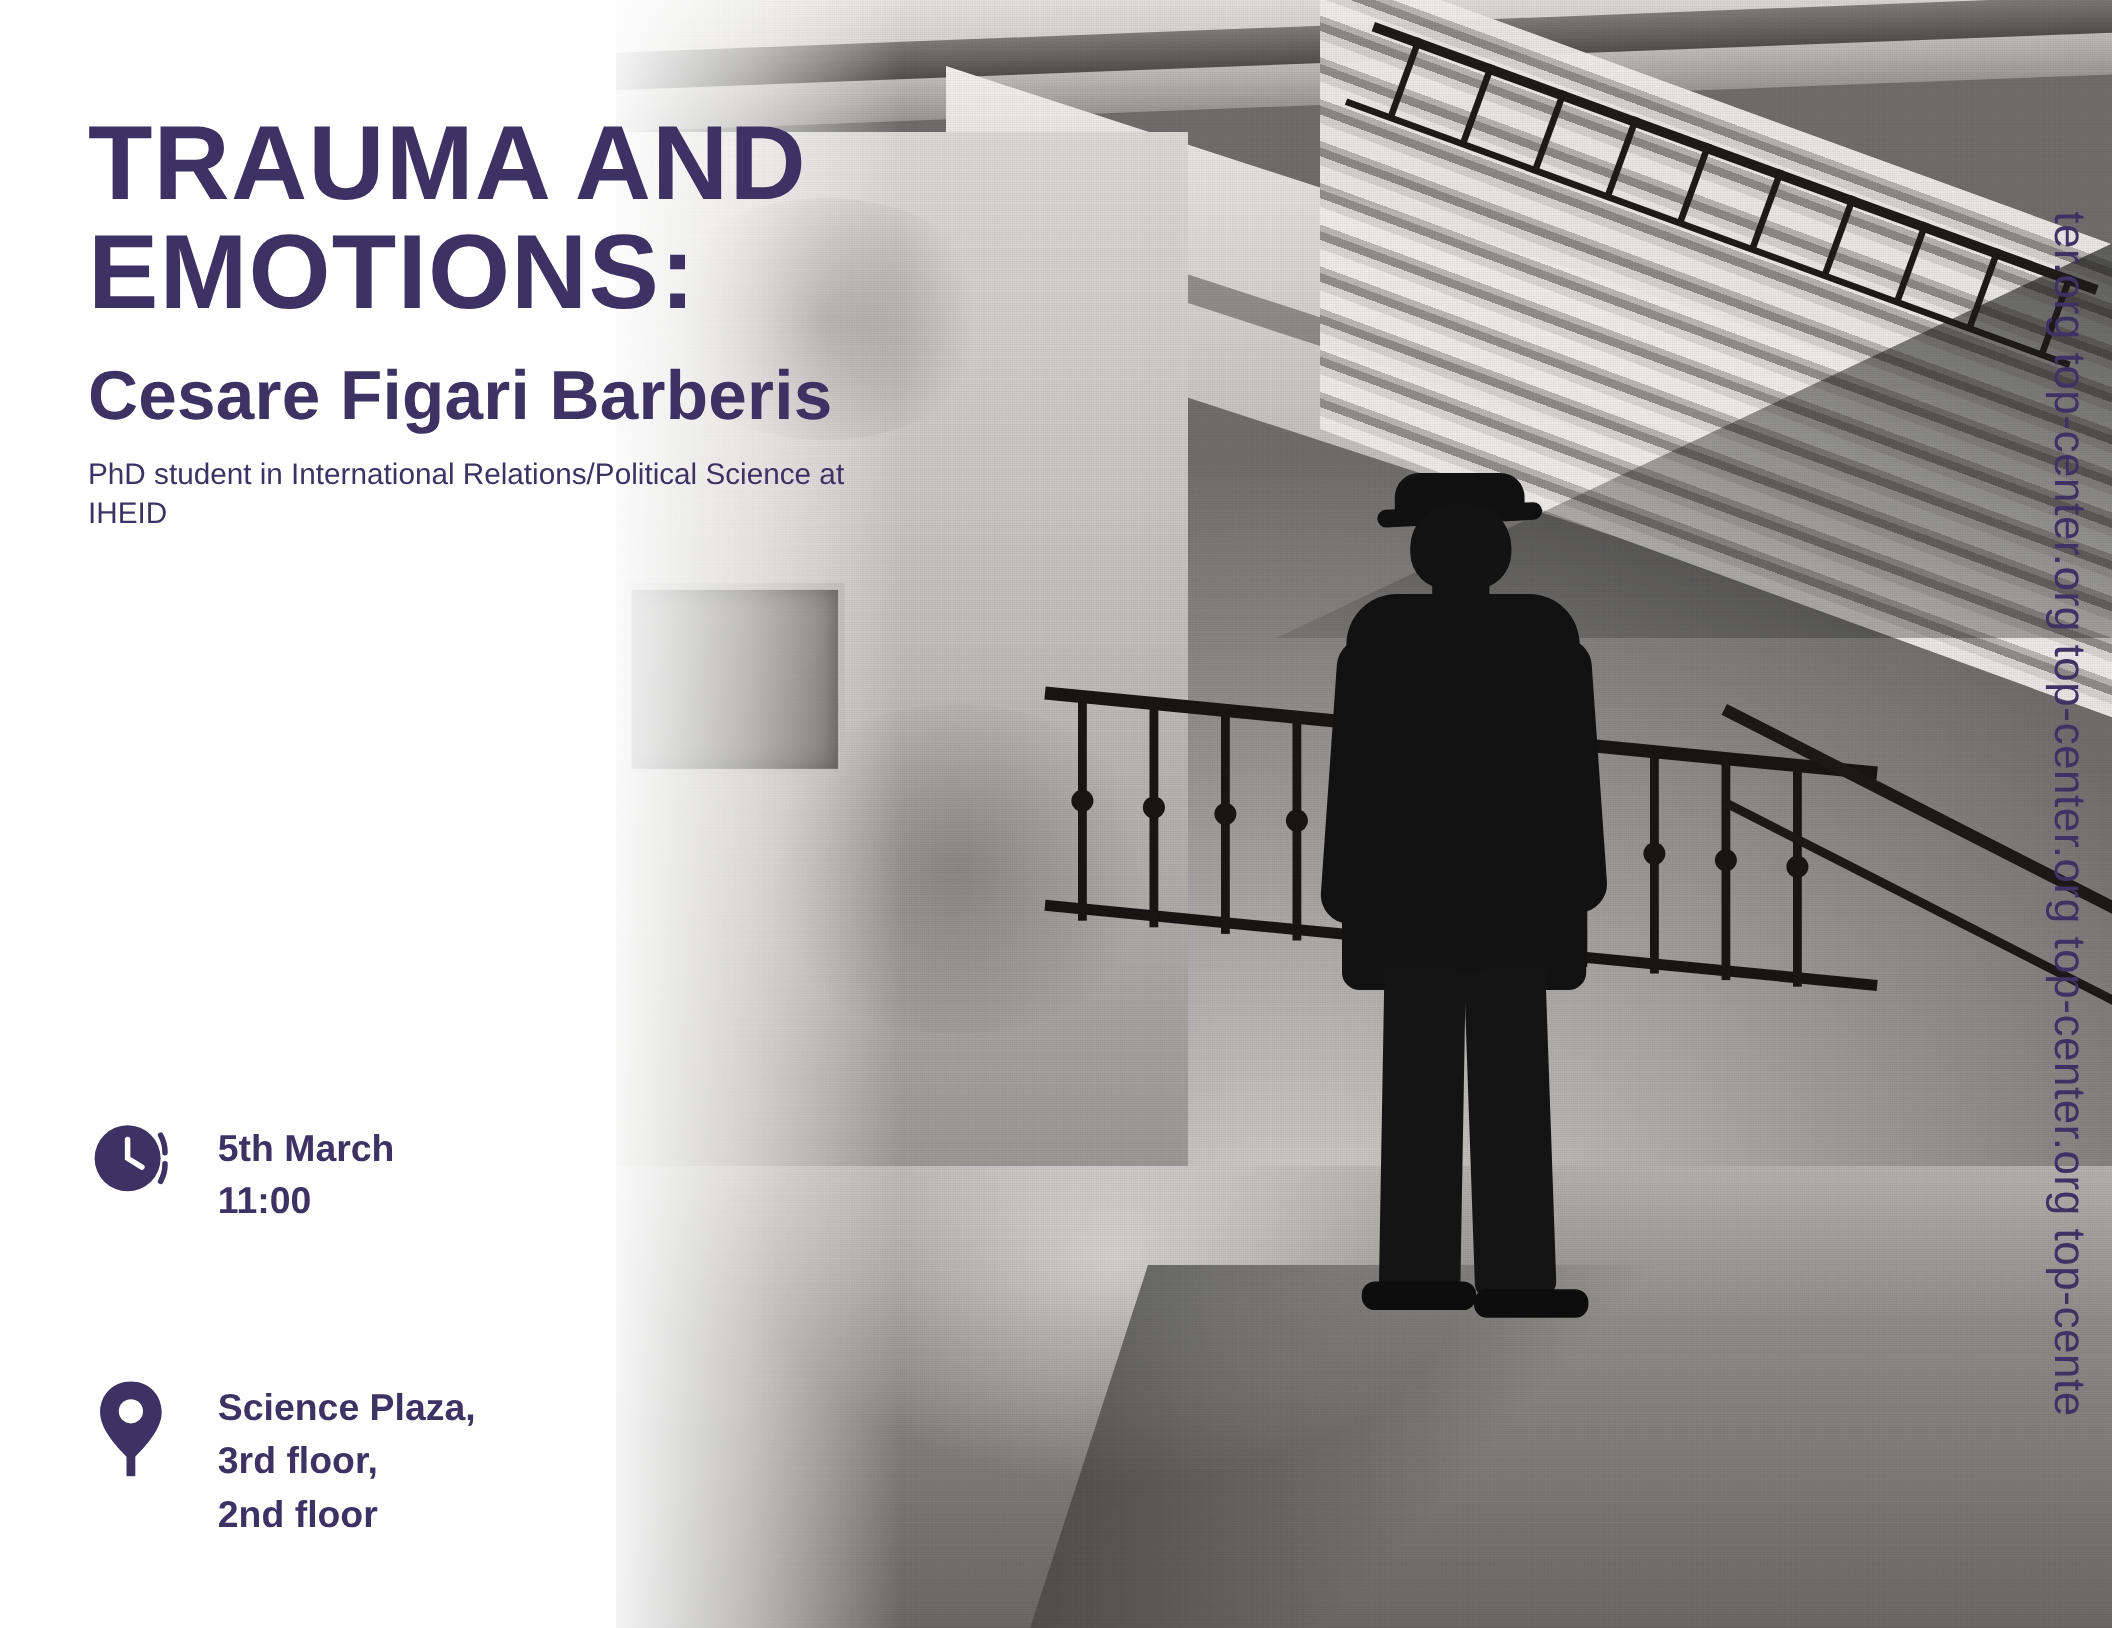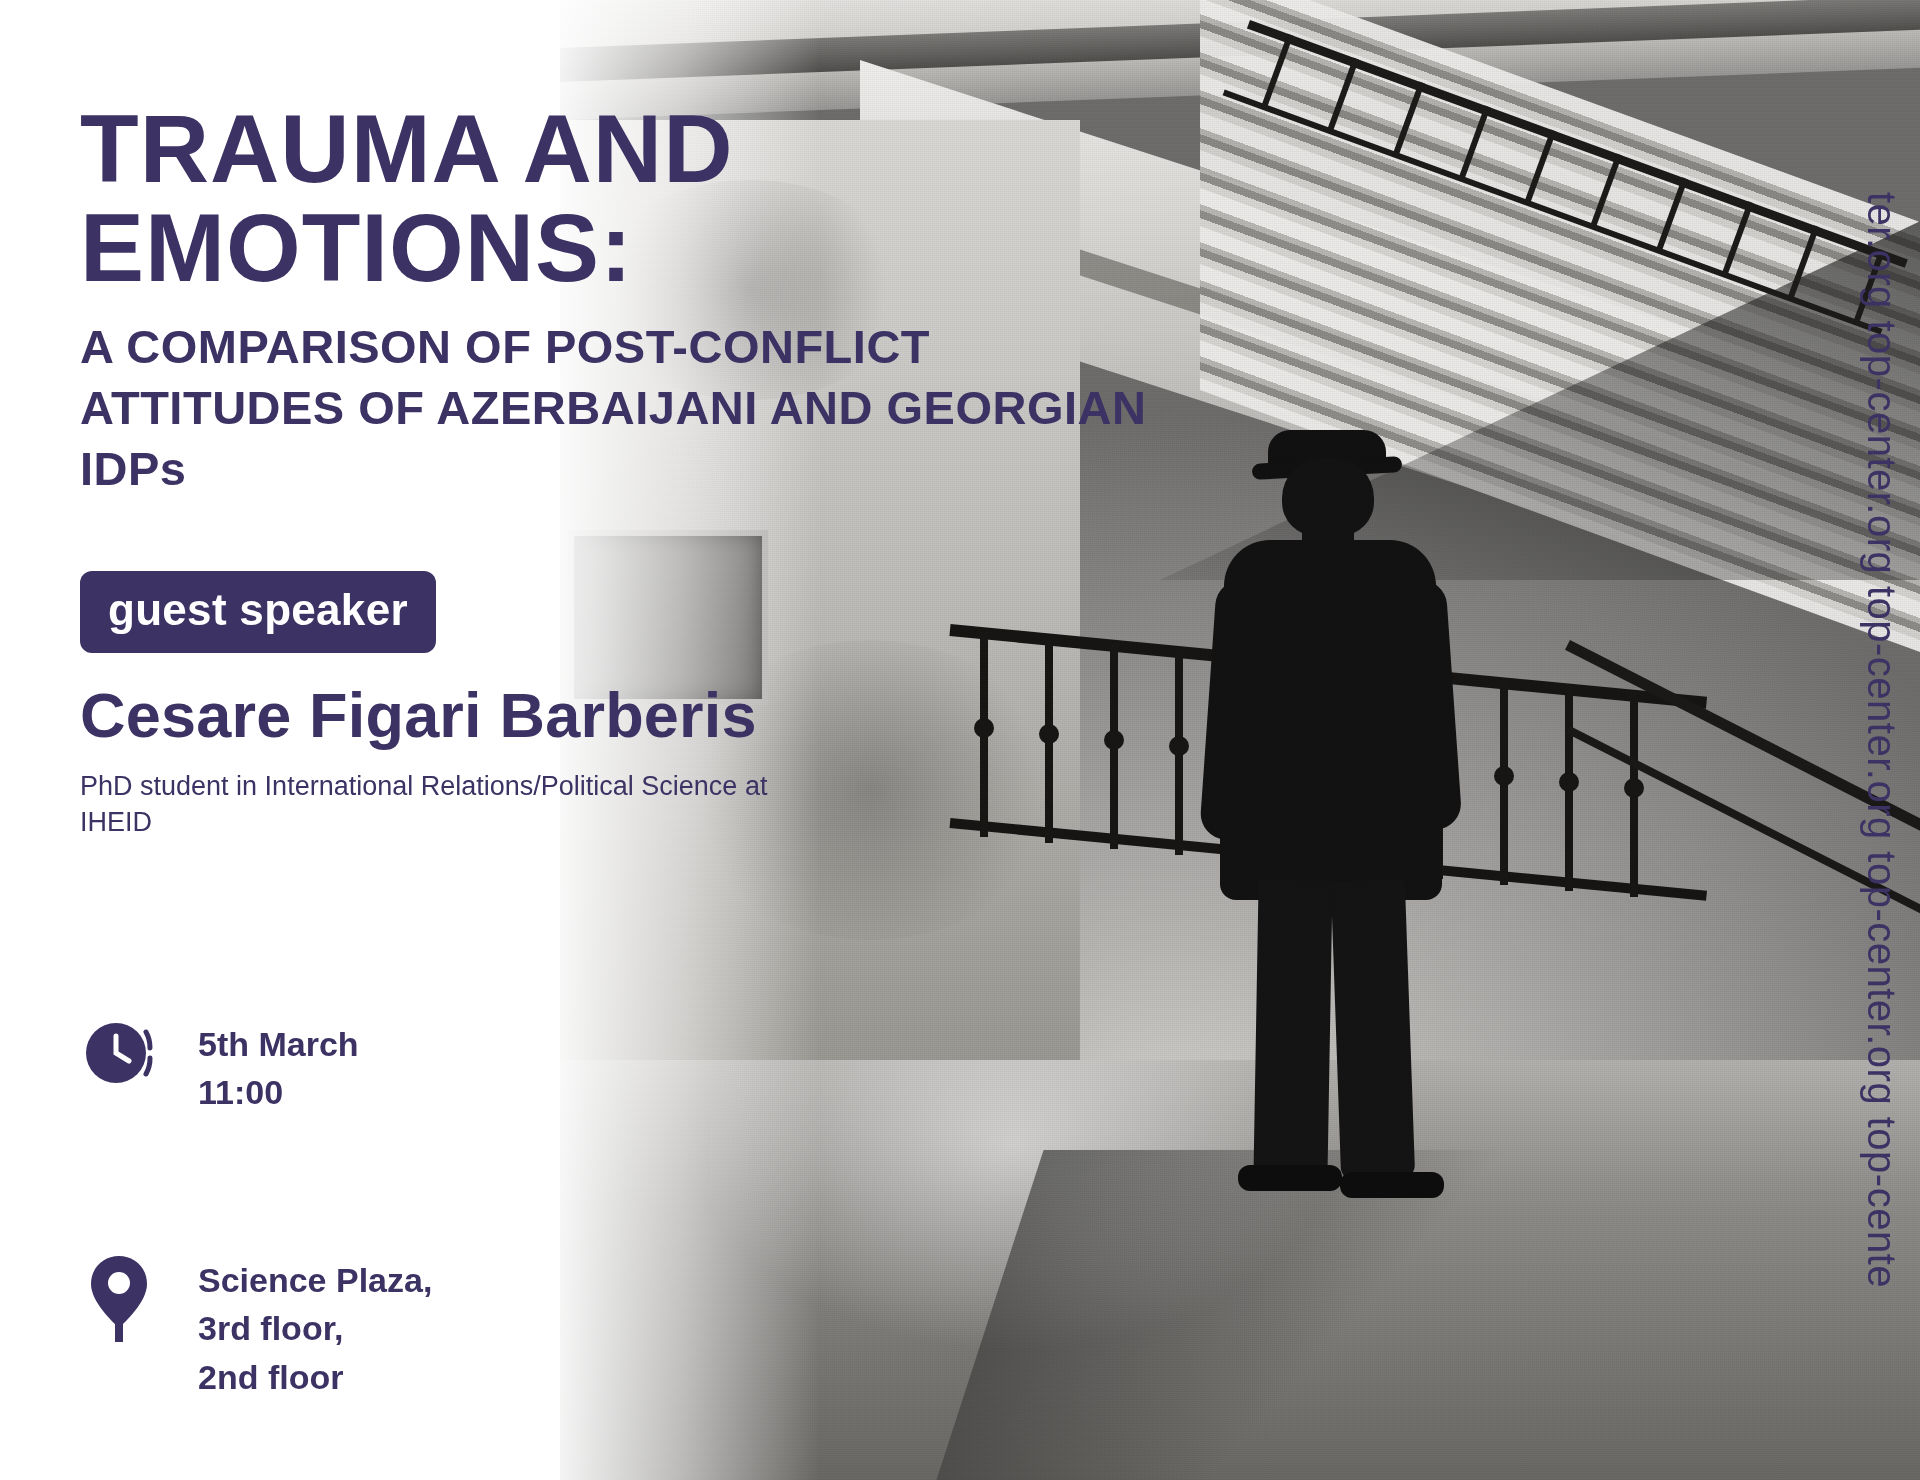--- a/index.html
+++ b/index.html
@@ -453,23 +453,21 @@
     </div>
 
     <div class="grain"></div>
   </div>
 
   <div class="left-panel"></div>
   <div class="photo-fade"></div>
 
   <div class="content">
     <h1 class="title">TRAUMA AND EMOTIONS:</h1>
-    <h2 class="subtitle">A COMPARISON OF POST-CONFLICT ATTITUDES OF AZERBAIJANI AND GEORGIAN IDPs</h2>
-
-    <div class="badge">guest speaker</div>
+
 
     <div class="speaker-name">Cesare Figari Barberis</div>
     <div class="speaker-role">PhD student in International Relations/Political Science at IHEID</div>
   </div>
 
   <div class="info-block time">
     <div class="info-row">
       <div class="info-icon">
         <svg width="78" height="78" viewBox="0 0 78 78" aria-hidden="true">
           <circle cx="36" cy="39" r="30" fill="#3c3263"></circle>

